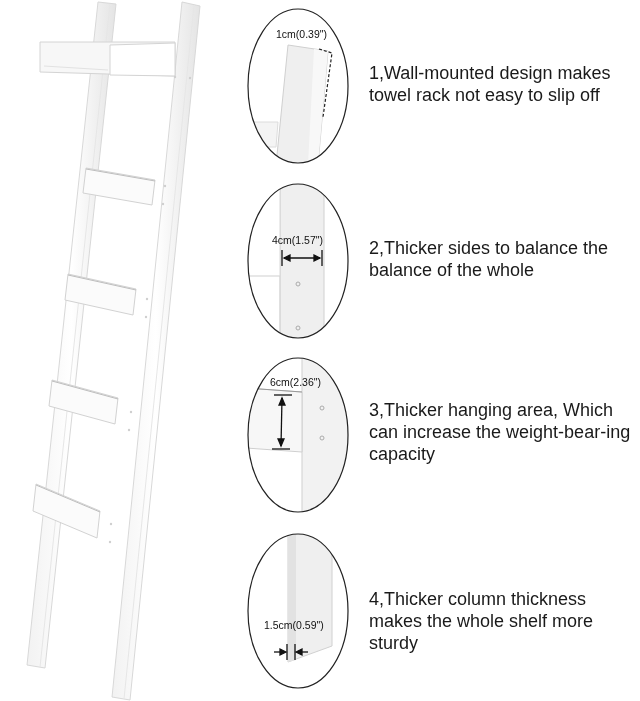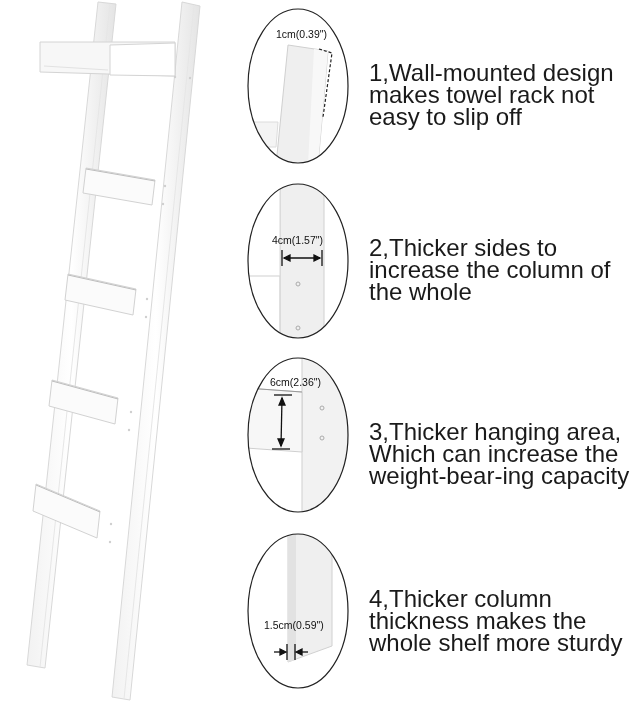--- a/index.html
+++ b/index.html
@@ -1,18 +1,18 @@
 <!DOCTYPE html>
 <html><head>
   <meta charset="utf-8">
   <style>
     html, body { margin: 0; padding: 0; background: #ffffff; }
     body { width: 640px; height: 701px; position: relative; overflow: hidden; font-family: "Liberation Sans", sans-serif; }
     .ladder { position: absolute; left: 0; top: 0; width: 230px; height: 701px; }
-    .feature-text { position: absolute; left: 369px; font-size: 24px; line-height: 22px; color: #1a1a1a; width: 270px; }
+    .feature-text { position: absolute; left: 369px; font-size: 18px; line-height: 22px; color: #1a1a1a; width: 270px; }
     .oval-wrap { position: absolute; left: 246px; width: 104px; height: 158px; }
     .oval-wrap svg { width: 104px; height: 158px; display: block; }
     .dim-label { font-family: "Liberation Sans", sans-serif; font-size: 10.5px; fill: #111; }
   </style>
 </head>
 <body>
 
 <svg class="ladder" viewBox="0 0 230 701">
   <defs>
     <linearGradient id="railG" x1="0" x2="1">
@@ -107,21 +107,21 @@
     <text class="dim-label" x="26" y="62">4cm(1.57")</text>
     <g stroke="#111" stroke-width="1.3" fill="#111">
       <line x1="36" y1="68" x2="36" y2="84"></line>
       <line x1="76" y1="68" x2="76" y2="84"></line>
       <line x1="38" y1="76" x2="74" y2="76"></line>
       <polygon points="38,76 44,73 44,79"></polygon>
       <polygon points="74,76 68,73 68,79"></polygon>
     </g>
   </svg>
 </div>
-<div class="feature-text" style="top:237px;">2,Thicker sides to increase the column of the whole</div>
+<div class="feature-text" style="top:237px;">2,Thicker sides to balance the balance of the whole</div>
 
 <div class="oval-wrap" style="top:356px;">
   <svg viewBox="0 0 104 158">
     <defs>
         <clipPath id="c3">
           <ellipse cx="52" cy="79" rx="50" ry="77"></ellipse>
         </clipPath>
       </defs>
     <g clip-path="url(#c3)">
       <rect x="56" y="0" width="48" height="158" fill="#f2f2f2" stroke="#d0d0d0"></rect>
@@ -134,21 +134,21 @@
     <text class="dim-label" x="24" y="30">6cm(2.36")</text>
     <g stroke="#111" stroke-width="1.3" fill="#111">
       <line x1="28" y1="39" x2="46" y2="39"></line>
       <line x1="26" y1="93" x2="44" y2="93"></line>
       <line x1="36" y1="42" x2="35" y2="90"></line>
       <polygon points="36,42 33,49 39,49"></polygon>
       <polygon points="35,90 32,83 38,83"></polygon>
     </g>
   </svg>
 </div>
-<div class="feature-text" style="top:421px;">3,Thicker hanging area, Which can increase the weight-bear-ing capacity</div>
+<div class="feature-text" style="top:399px;">3,Thicker hanging area, Which can increase the weight-bear-ing capacity</div>
 
 <div class="oval-wrap" style="top:532px;">
   <svg viewBox="0 0 104 158">
     <defs>
         <clipPath id="c4">
           <ellipse cx="52" cy="79" rx="50" ry="77"></ellipse>
         </clipPath>
       </defs>
     <g clip-path="url(#c4)">
       <polygon points="42,0 86,0 86,114 42,130" fill="#efefef" stroke="#d0d0d0"></polygon>

